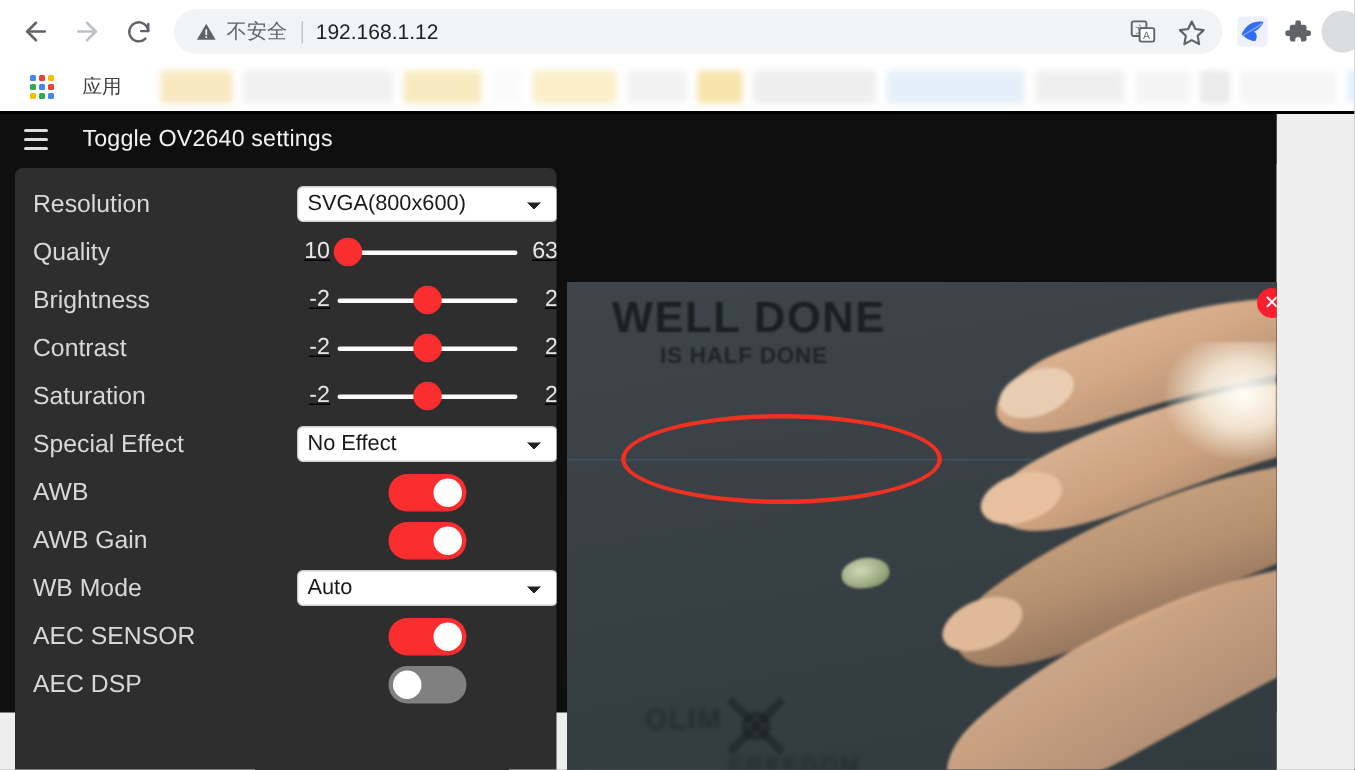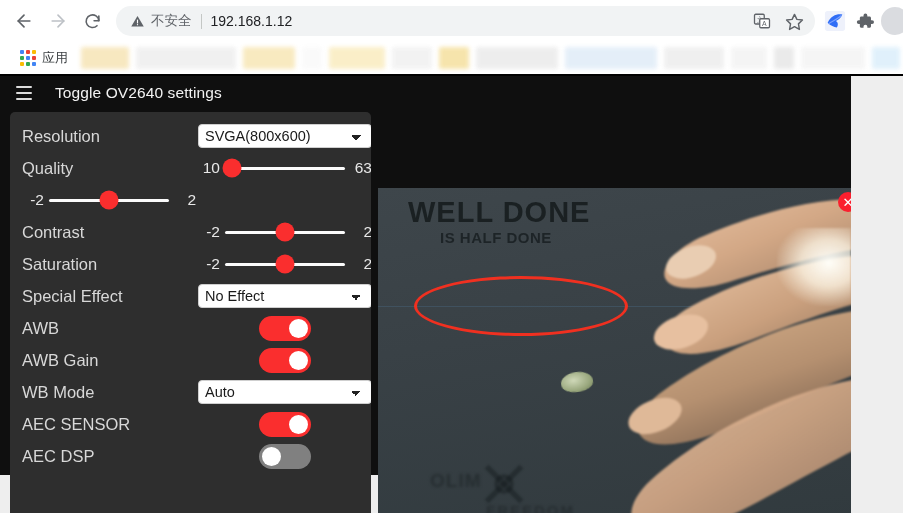--- a/index.html
+++ b/index.html
@@ -49,21 +49,21 @@
   .ext-icon { width: 28px; height: 28px; display: flex; align-items: center; justify-content: center; flex: 0 0 auto; }
   .avatar-partial {
     width: 28px; height: 28px; border-radius: 50%;
     background: #dadce0; flex: 0 0 auto;
     margin-right: -14px;
   }
 
   
   .bookmarks {
     height: 32px; background: #ffffff; display: flex; align-items: center;
-    padding: 0 6px; gap: 1px; overflow: hidden; position: relative;
+    padding: 0 6px; gap: 14px; overflow: hidden; position: relative;
   }
   .apps-grid { width: 16px; height: 16px; display: grid;
     grid-template-columns: repeat(3, 4px); grid-template-rows: repeat(3, 4px);
     gap: 2px; margin-left: 14px; margin-right: 5px; flex: 0 0 auto; }
   .apps-grid i { display: block; width: 4px; height: 4px; border-radius: 1px; }
   .apps-label { font-size: 13px; color: #3c4043; font-family: "DejaVu Sans", sans-serif;
     margin-right: 12px; flex: 0 0 auto; white-space: nowrap; }
   .bm { height: 22px; border-radius: 2px; flex: 0 0 auto;
         filter: blur(2.2px); opacity: .95; }
 
@@ -112,21 +112,21 @@
     padding: 0 4px 0 6px;
     -webkit-appearance: none; appearance: none;
     background-image:
       linear-gradient(45deg, transparent 50%, #222 50%),
       linear-gradient(135deg, #222 50%, transparent 50%);
     background-position: calc(100% - 15px) 10px, calc(100% - 10px) 10px;
     background-size: 5px 5px, 5px 5px;
     background-repeat: no-repeat;
   }
 
-  .slider-wrap { display: flex; align-items: center; width: 174px; }
+  .slider-wrap { display: flex; align-items: center; width: 174px; text-decoration: underline; }
   .slider-min, .slider-max {
     color: #e8e8e8; font-size: 15.5px; flex: 0 0 auto; line-height: 1;
   }
   .slider-min { width: 22px; text-align: right; margin-right: 5px; }
   .slider-max { width: 22px; text-align: right; margin-left: 5px; }
   .track {
     position: relative; flex: 1 1 auto; height: 18px; display: flex; align-items: center;
   }
   .track .bar {
     position: absolute; left: 0; right: 0; height: 3px; background: #fbfbfb; border-radius: 2px;
@@ -362,20 +362,21 @@
             <span class="slider-min">10</span>
             <span class="track">
               <span class="bar"></span>
               <span class="thumb" style="left: 6%;"></span>
             </span>
             <span class="slider-max">63</span>
           </span>
         </span>
       </div>
       <div class="row">
+        <span class="row-label">Brightness</span>
         <span class="ctrl">
           <span class="slider-wrap">
             <span class="slider-min">-2</span>
             <span class="track">
               <span class="bar"></span>
               <span class="thumb" style="left: 50%;"></span>
             </span>
             <span class="slider-max">2</span>
           </span>
         </span>

